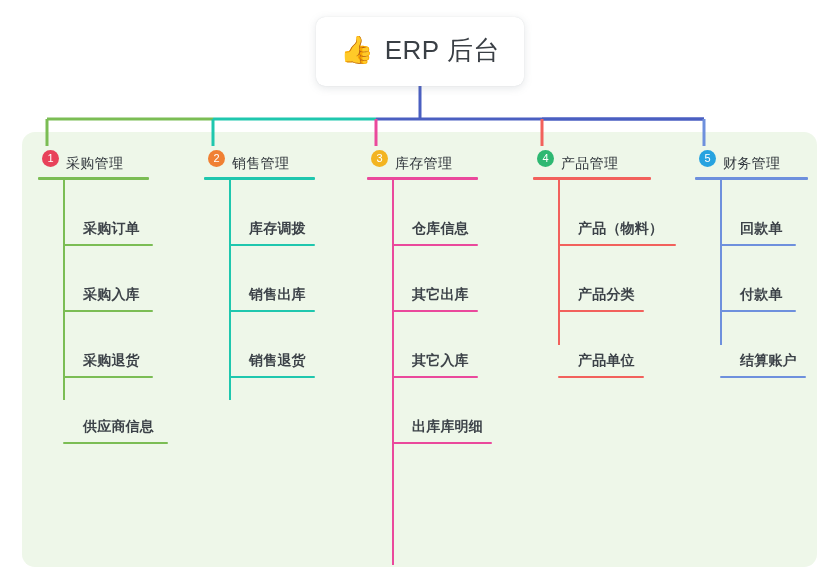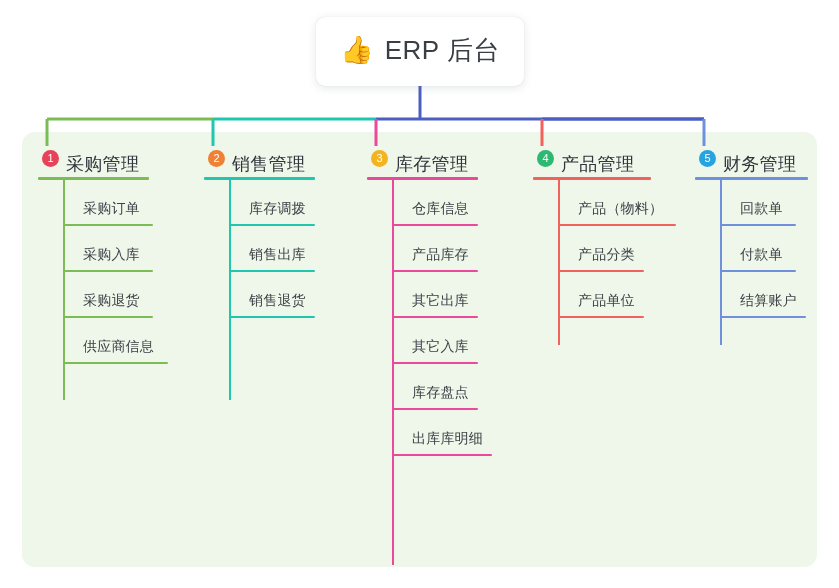--- a/index.html
+++ b/index.html
@@ -93,21 +93,21 @@
     height: 17px;
     border-radius: 50%;
     color: #ffffff;
     font-size: 11px;
     line-height: 17px;
     text-align: center;
     font-weight: normal;
     flex: 0 0 auto;
   }
   .col-title {
-    font-size: 18px;
+    font-size: 14px;
     color: #2f353b;
     white-space: nowrap;
     letter-spacing: 0.3px;
     margin-top: 12px;
   }
   .head-rule {
     height: 3px;
     margin-top: 7px;
     border-radius: 1px;
   }
@@ -119,22 +119,23 @@
     padding-left: 0;
   }
   .spine {
     position: absolute;
     left: 0;
     top: 0;
     width: 2px;
   }
   .item {
     position: relative;
-    height: 46px;
+    height: 66px;
     box-sizing: border-box;
+    font-weight: bold;
   }
   .item-label {
     position: absolute;
     left: 20px;
     bottom: 8px;
     font-size: 14px;
     color: #3c4248;
     white-space: nowrap;
     letter-spacing: 0.2px;
   }
@@ -229,36 +230,28 @@
           <span class="col-title">库存管理</span>
         </div>
         <div class="head-rule" style="background: rgb(234, 73, 156); width: 111px;"></div>
         <div class="items">
           <div class="spine" style="background: rgb(234, 73, 156); height: 385px;"></div>
           <div class="item">
             <span class="item-label">仓库信息</span>
             <div class="item-rule" style="background: rgb(234, 73, 156); width: 86px;"></div>
           </div>
           <div class="item">
-            <span class="item-label">产品库存</span>
-            <div class="item-rule" style="background: rgb(234, 73, 156); width: 86px;"></div>
-          </div>
-          <div class="item">
             <span class="item-label">其它出库</span>
             <div class="item-rule" style="background: rgb(234, 73, 156); width: 86px;"></div>
           </div>
           <div class="item">
             <span class="item-label">其它入库</span>
             <div class="item-rule" style="background: rgb(234, 73, 156); width: 86px;"></div>
           </div>
           <div class="item">
-            <span class="item-label">库存盘点</span>
-            <div class="item-rule" style="background: rgb(234, 73, 156); width: 86px;"></div>
-          </div>
-          <div class="item">
             <span class="item-label">出库库明细</span>
             <div class="item-rule" style="background: rgb(234, 73, 156); width: 100px;"></div>
           </div>
         </div>
       </div>
       <div class="column" style="left: 533px; width: 148px;">
         <div class="col-head">
           <span class="badge" style="background: rgb(46, 184, 114);">4</span>
           <span class="col-title">产品管理</span>
         </div>

